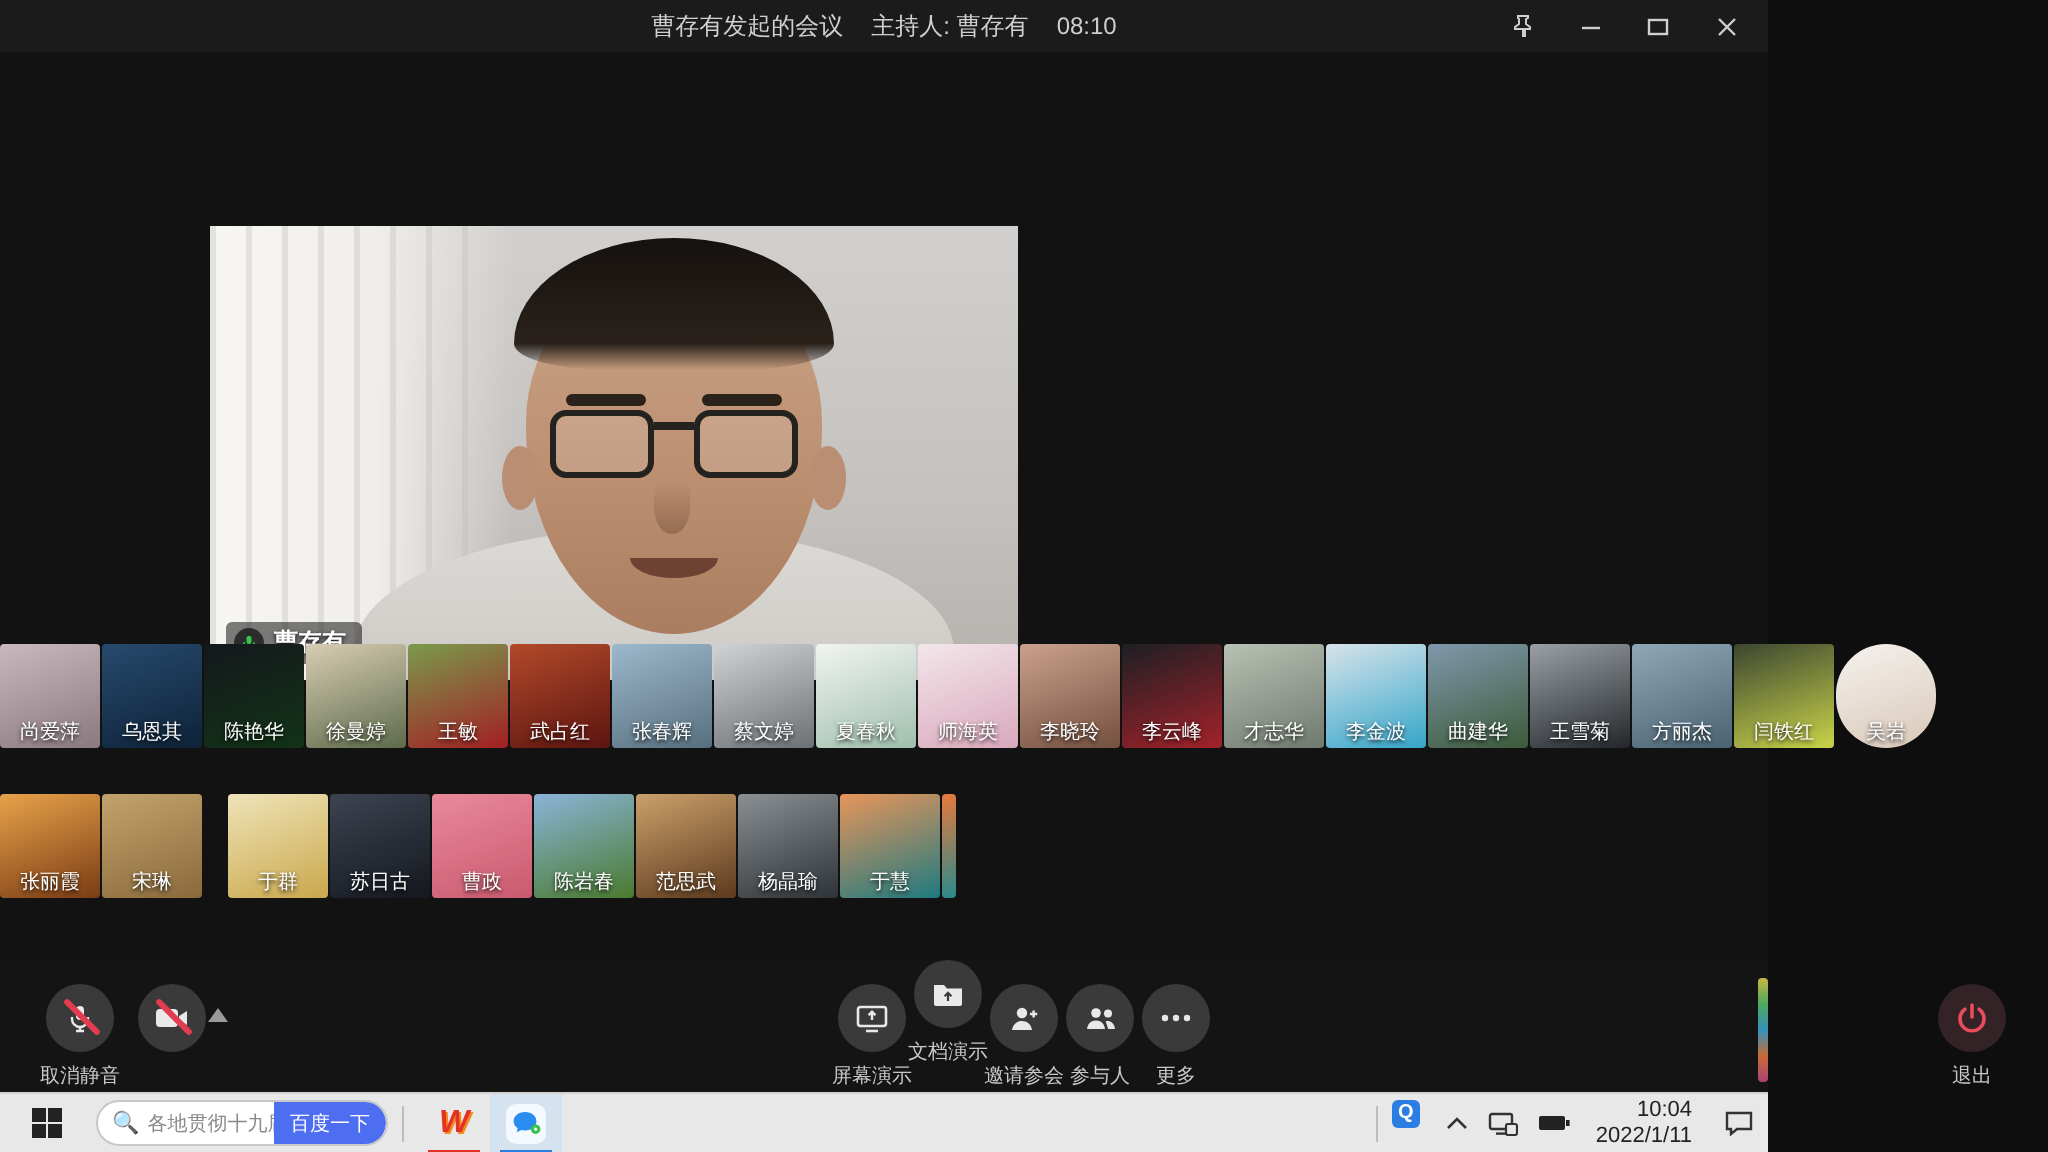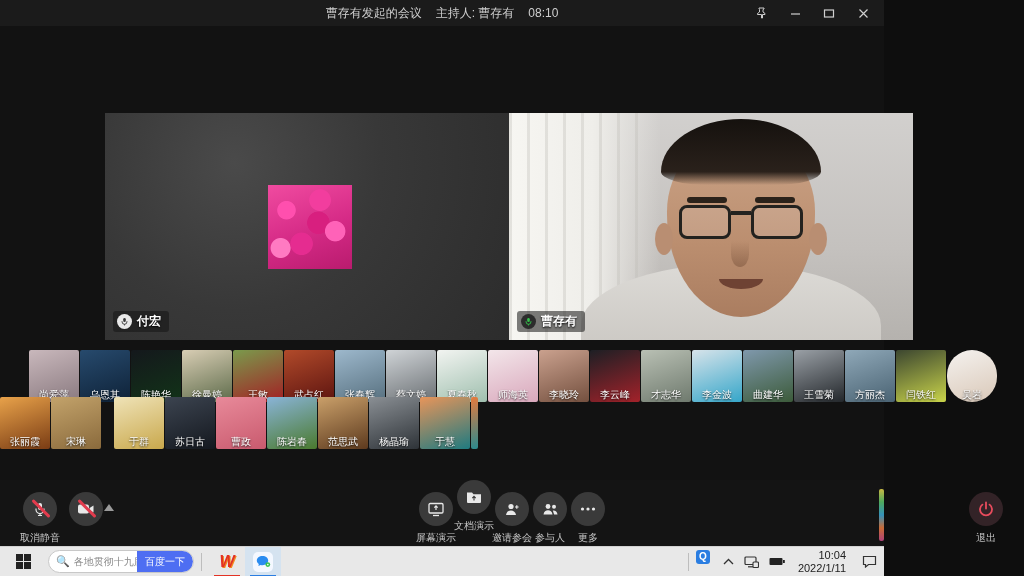--- a/index.html
+++ b/index.html
@@ -61,21 +61,21 @@
 
   .name-pill { position:absolute; left:8px; bottom:8px; display:flex; align-items:center; gap:5px;
     background:rgba(20,20,20,.55); border-radius:3px; padding:2px 8px 2px 4px; }
   .name-pill .nm { color:#fff; font-size:12px; font-weight:bold; text-shadow:0 1px 2px #000; }
   .mic-badge { width:15px; height:15px; border-radius:50%; display:flex; align-items:center; justify-content:center; }
   .mic-badge.white { background:#e9e9e9; }
   .mic-badge.dark { background:rgba(30,30,30,.85); }
 
   
   .strip { position:absolute; left:0; display:flex; gap:1px; }
-  .strip.r1 { top:350px;padding-left:29px; }
+  .strip.r1 { top:322px; }
   .strip.r2 { top:397px; }
   .tile { position:relative; width:50px; height:52px; border-radius:2px; overflow:hidden; flex:0 0 auto; }
   .tile .tname { position:absolute; left:0; right:0; bottom:2px; text-align:center; color:#fff;
     font-size:10px; line-height:11px; text-shadow:0 1px 2px rgba(0,0,0,.9); white-space:nowrap; }
   .tile.sliver { width:7px; }
 
   
   .toolbar { position:absolute; left:0; right:0; top:480px; height:66px; background:#141414; }
   .tool-btn { position:absolute; display:flex; flex-direction:column; align-items:center; gap:5px; width:56px; }
   .tool-circle { width:34px; height:34px; border-radius:50%; background:#3a3a3a;
@@ -145,32 +145,20 @@
       </div>
       <div class="win-btn">
         <svg width="11" height="11" viewBox="0 0 11 11">
             <path d="M1.5 1.5l8 8m0-8l-8 8" stroke="#cfcfcf" stroke-width="1.2"></path>
           </svg>
       </div>
     </div>
   </div>
 
   <div class="stage">
-    <div class="video video-left">
-      <div class="flower"></div>
-      <div class="name-pill">
-        <span class="mic-badge white">
-          <svg width="9" height="9" viewBox="0 0 10 10">
-              <rect x="3.6" y="1" width="2.8" height="4.6" rx="1.4" fill="#3a3a3a"></rect>
-              <path d="M2.3 4.6v.8a2.7 2.7 0 0 0 5.4 0v-.8M5 8v1.4" stroke="#3a3a3a" stroke-width="1" fill="none"></path>
-            </svg>
-        </span>
-        <span class="nm">付宏</span>
-      </div>
-    </div>
     <div class="video video-right">
       <div class="window-light"></div>
       <div class="blinds"></div>
       <div class="shoulders"></div>
       <div class="neck"></div>
       <div class="face"></div>
       <div class="ear l"></div>
       <div class="ear r"></div>
       <div class="hair"></div>
       <div class="brow l"></div>

